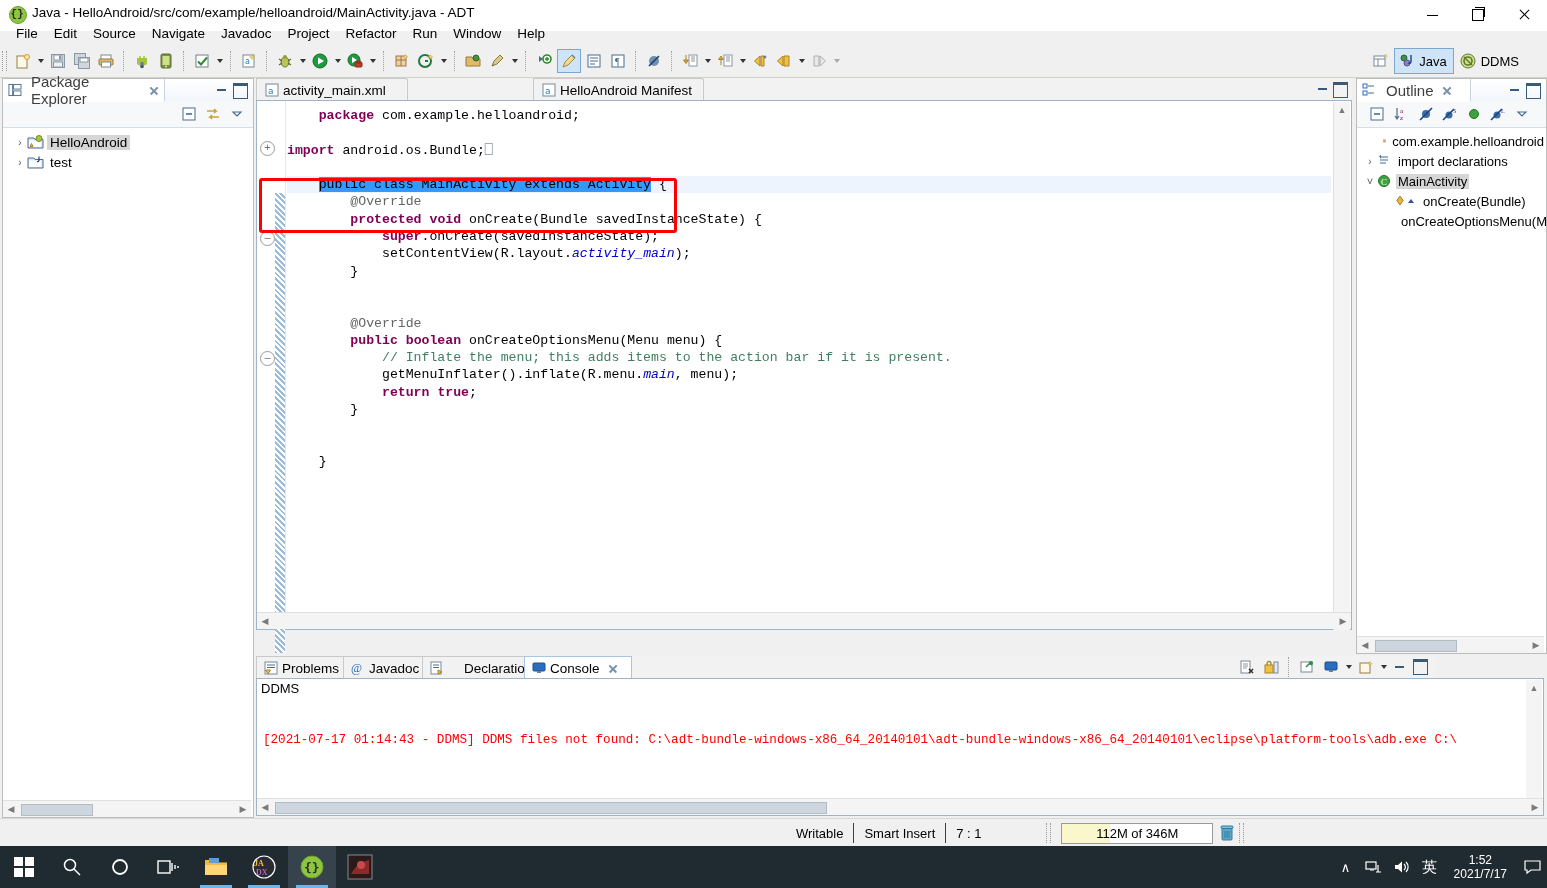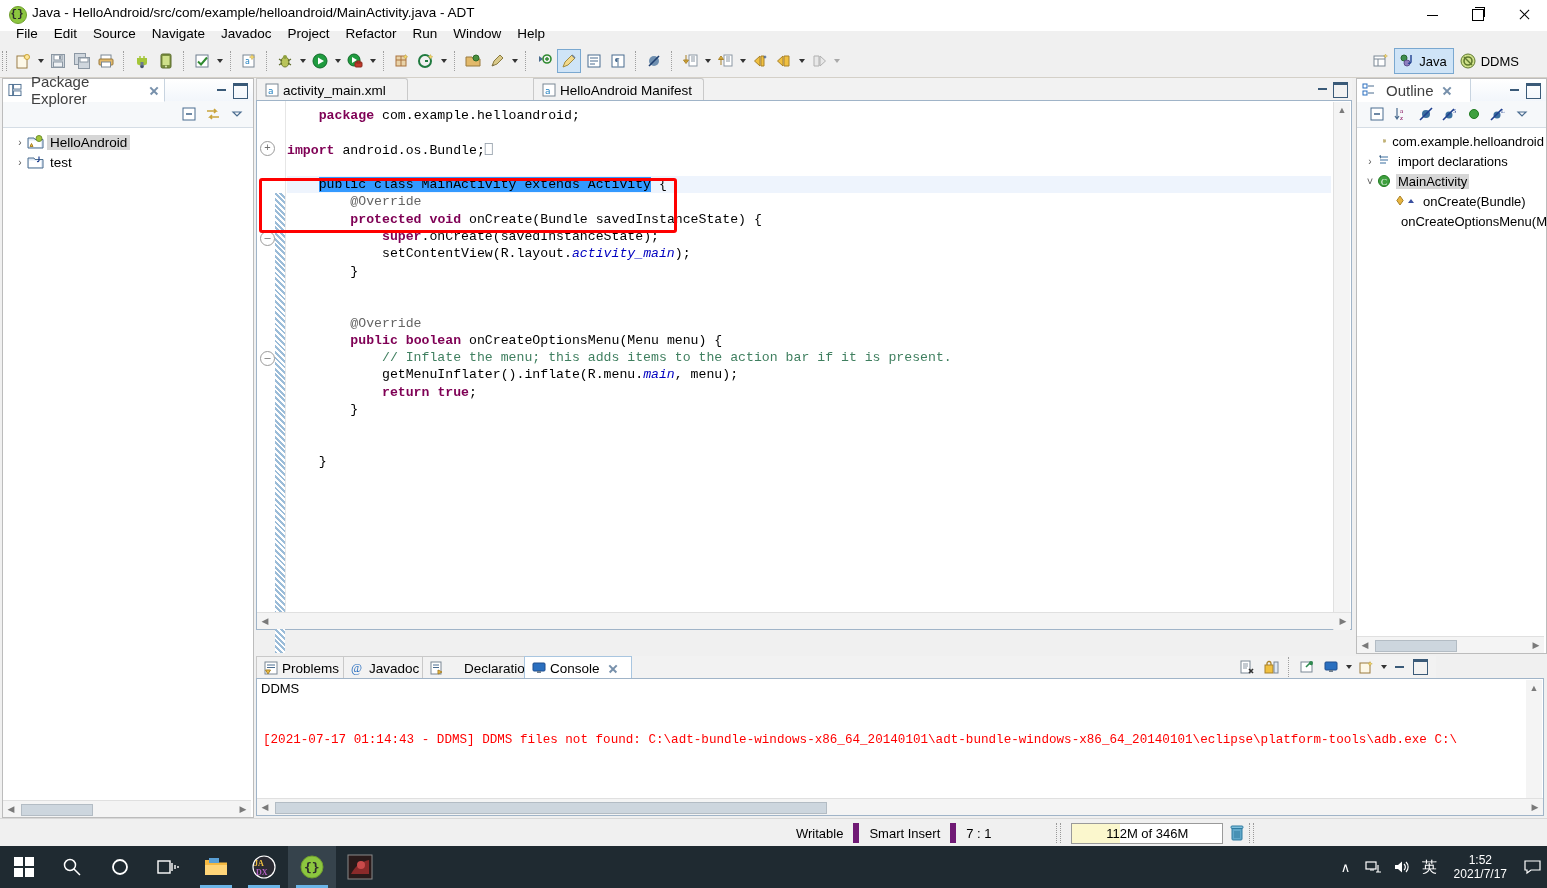--- a/index.html
+++ b/index.html
@@ -116,21 +116,21 @@
   .ol-lbl.sel{background:#d6d6d6;}
   .ol-hscroll{position:absolute;left:0;bottom:0;width:187px;height:16px;background:#f4f4f4;border-top:1px solid #e0e0e0;display:flex;justify-content:space-between;align-items:center;}
   .ol-thumb{position:absolute;left:18px;top:3px;width:80px;height:10px;background:#cdd6de;border:1px solid #b3bcc4;}
 
   
   .pkg-hscroll{position:absolute;left:0;bottom:0;width:248px;height:16px;background:#f4f4f4;border-top:1px solid #e0e0e0;display:flex;justify-content:space-between;align-items:center;}
   .pkg-thumb{position:absolute;left:18px;top:3px;width:70px;height:10px;background:#cdd6de;border:1px solid #b3bcc4;}
 
   
   .statusbar{position:absolute;left:0;top:818px;width:1547px;height:28px;background:#f0f0f0;border-top:1px solid #d8d8d8;display:flex;align-items:center;}
-  .sb-cell{height:20px;display:flex;align-items:center;padding:0 10px;font-size:13px;border-left:6px solid #701a75;}
+  .sb-cell{height:20px;display:flex;align-items:center;padding:0 10px;font-size:13px;border-left:1px solid #701a75;}
   .sb-first{border-left:none;}
   .mem{position:relative;width:150px;height:19px;border:1px solid #9a9a9a;background:#fff;display:flex;align-items:center;justify-content:center;font-size:13px;margin-left:6px;}
   .mem-fill{position:absolute;left:0;top:0;bottom:0;background:#fbf7cd;}
   .mem-txt{position:relative;z-index:2;}
   .trash{width:20px;height:20px;margin-left:4px;display:flex;align-items:center;justify-content:center;}
   .sb-left-ico{position:absolute;left:6px;top:823px;width:20px;height:18px;}
 
   
   .taskbar{position:absolute;left:0;top:846px;width:1547px;height:42px;background:#1f2a31;display:flex;align-items:center;}
   .tb-item{width:48px;height:42px;display:flex;align-items:center;justify-content:center;position:relative;cursor:default;}

